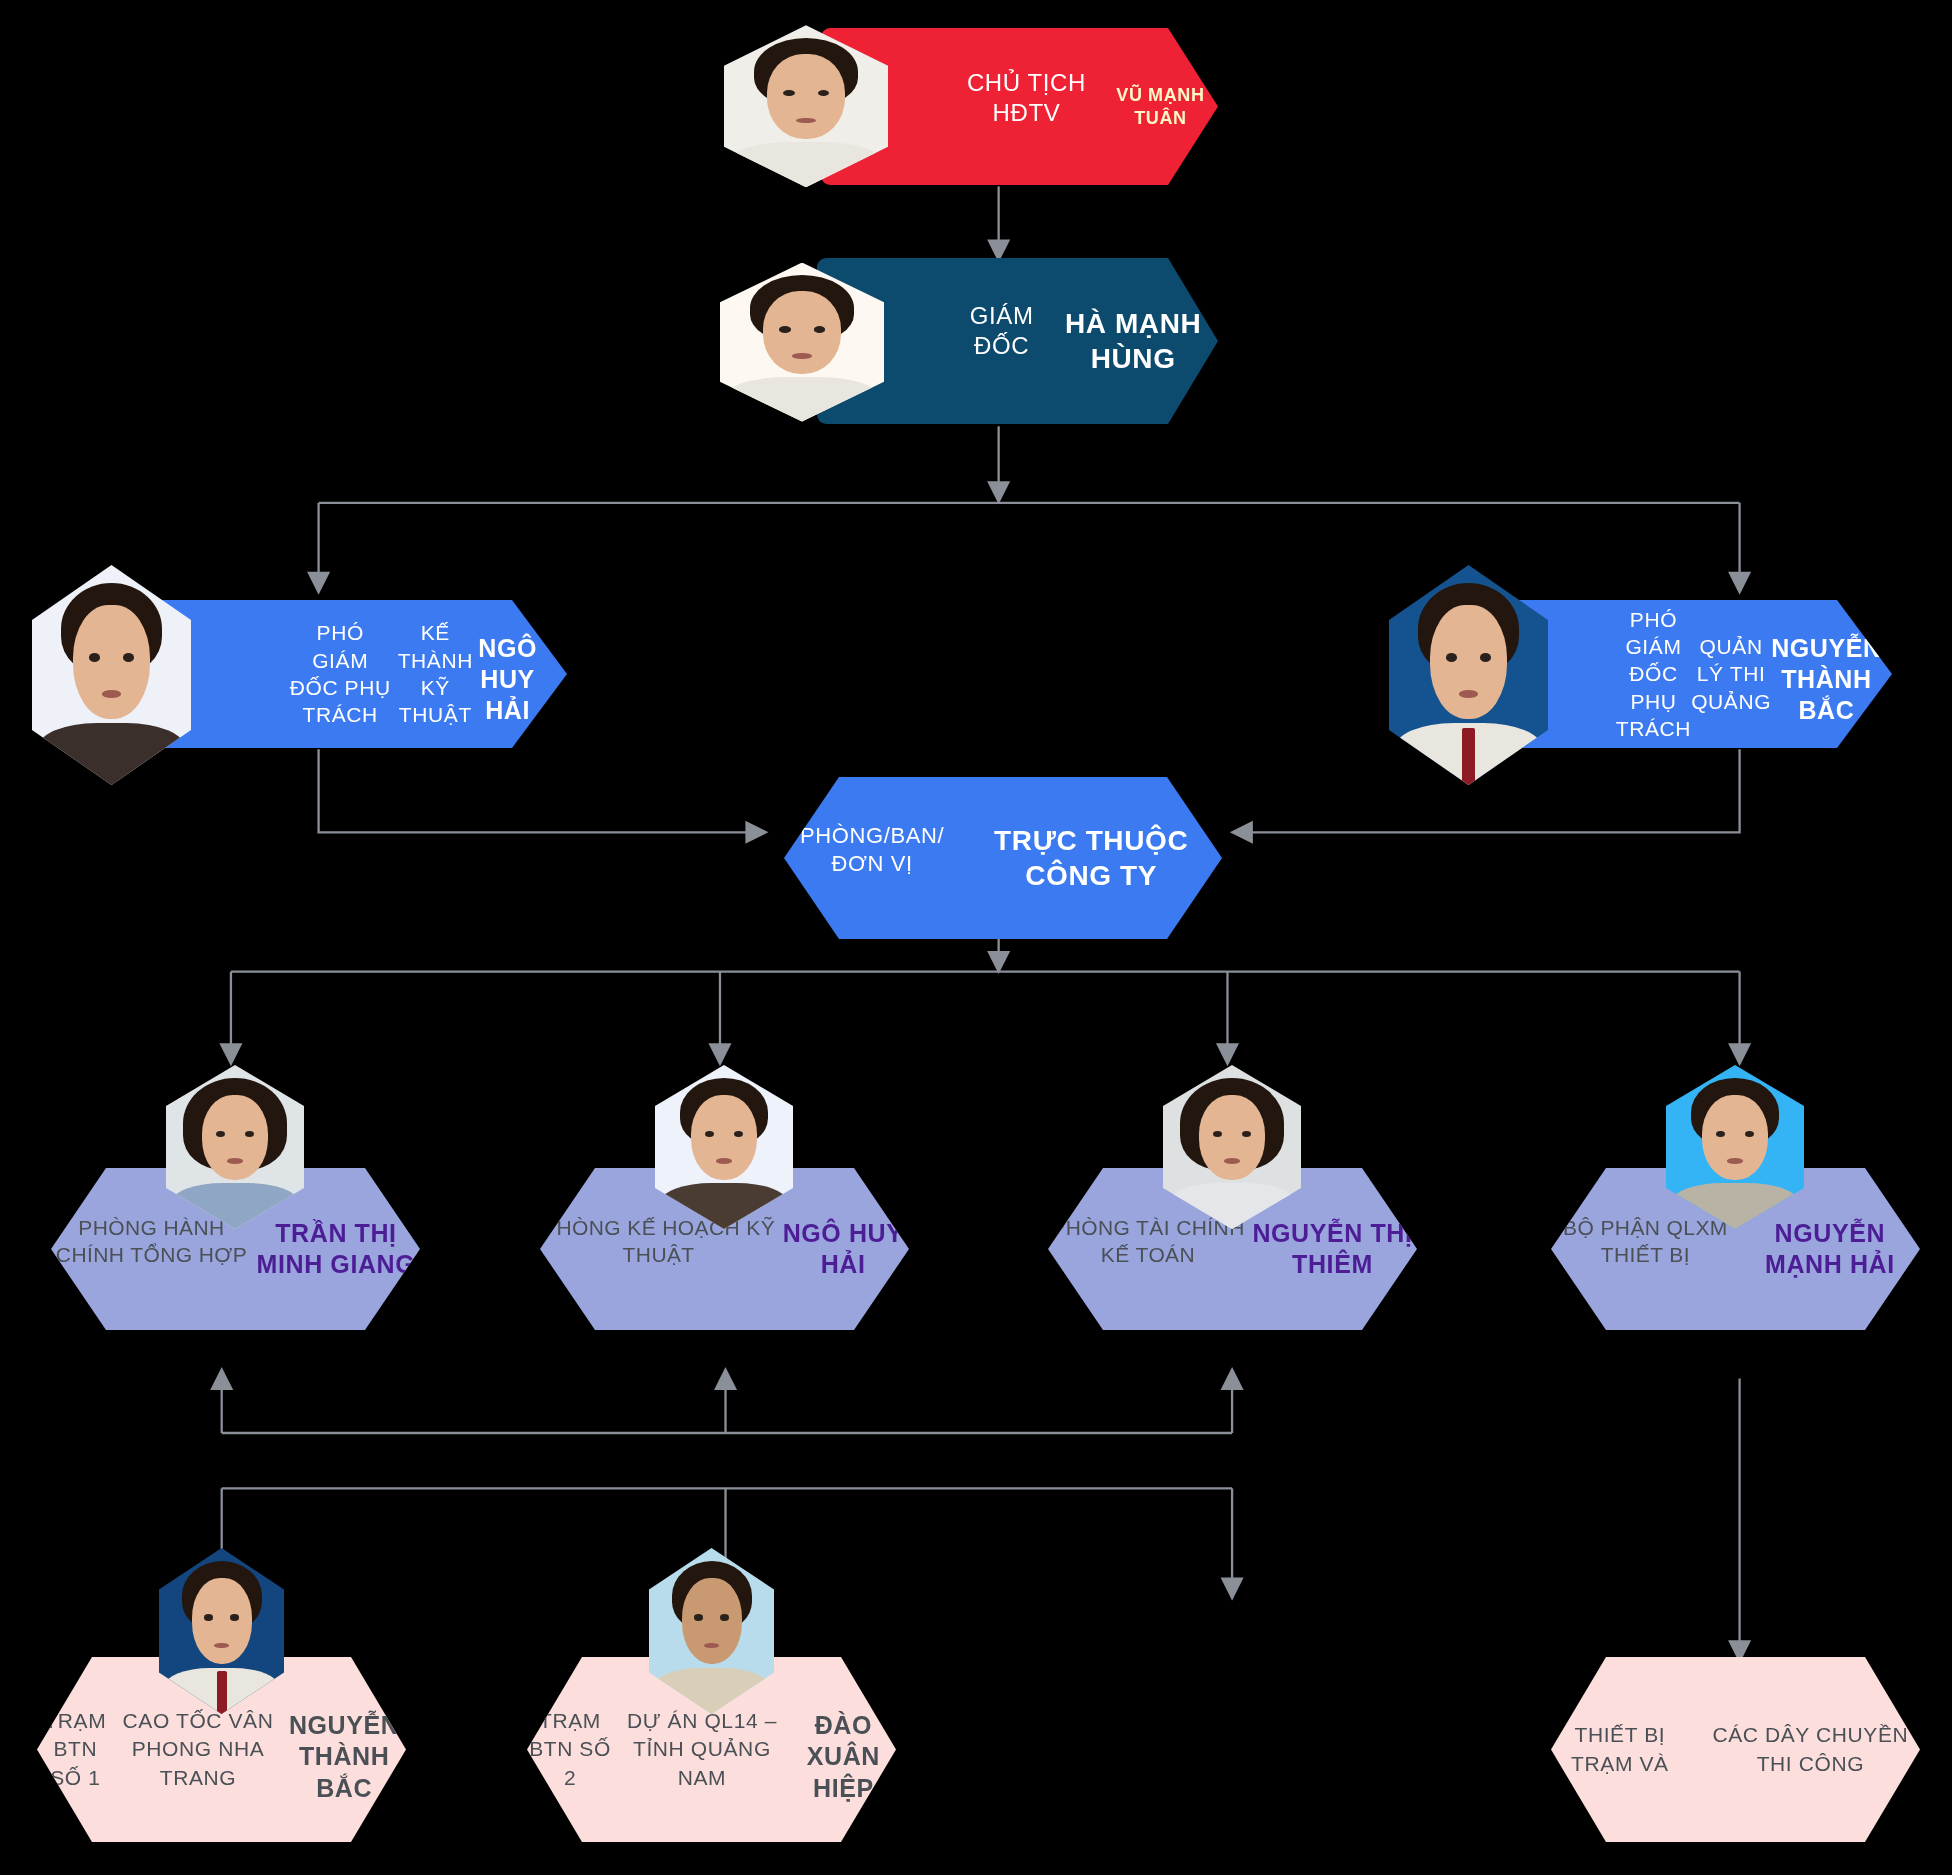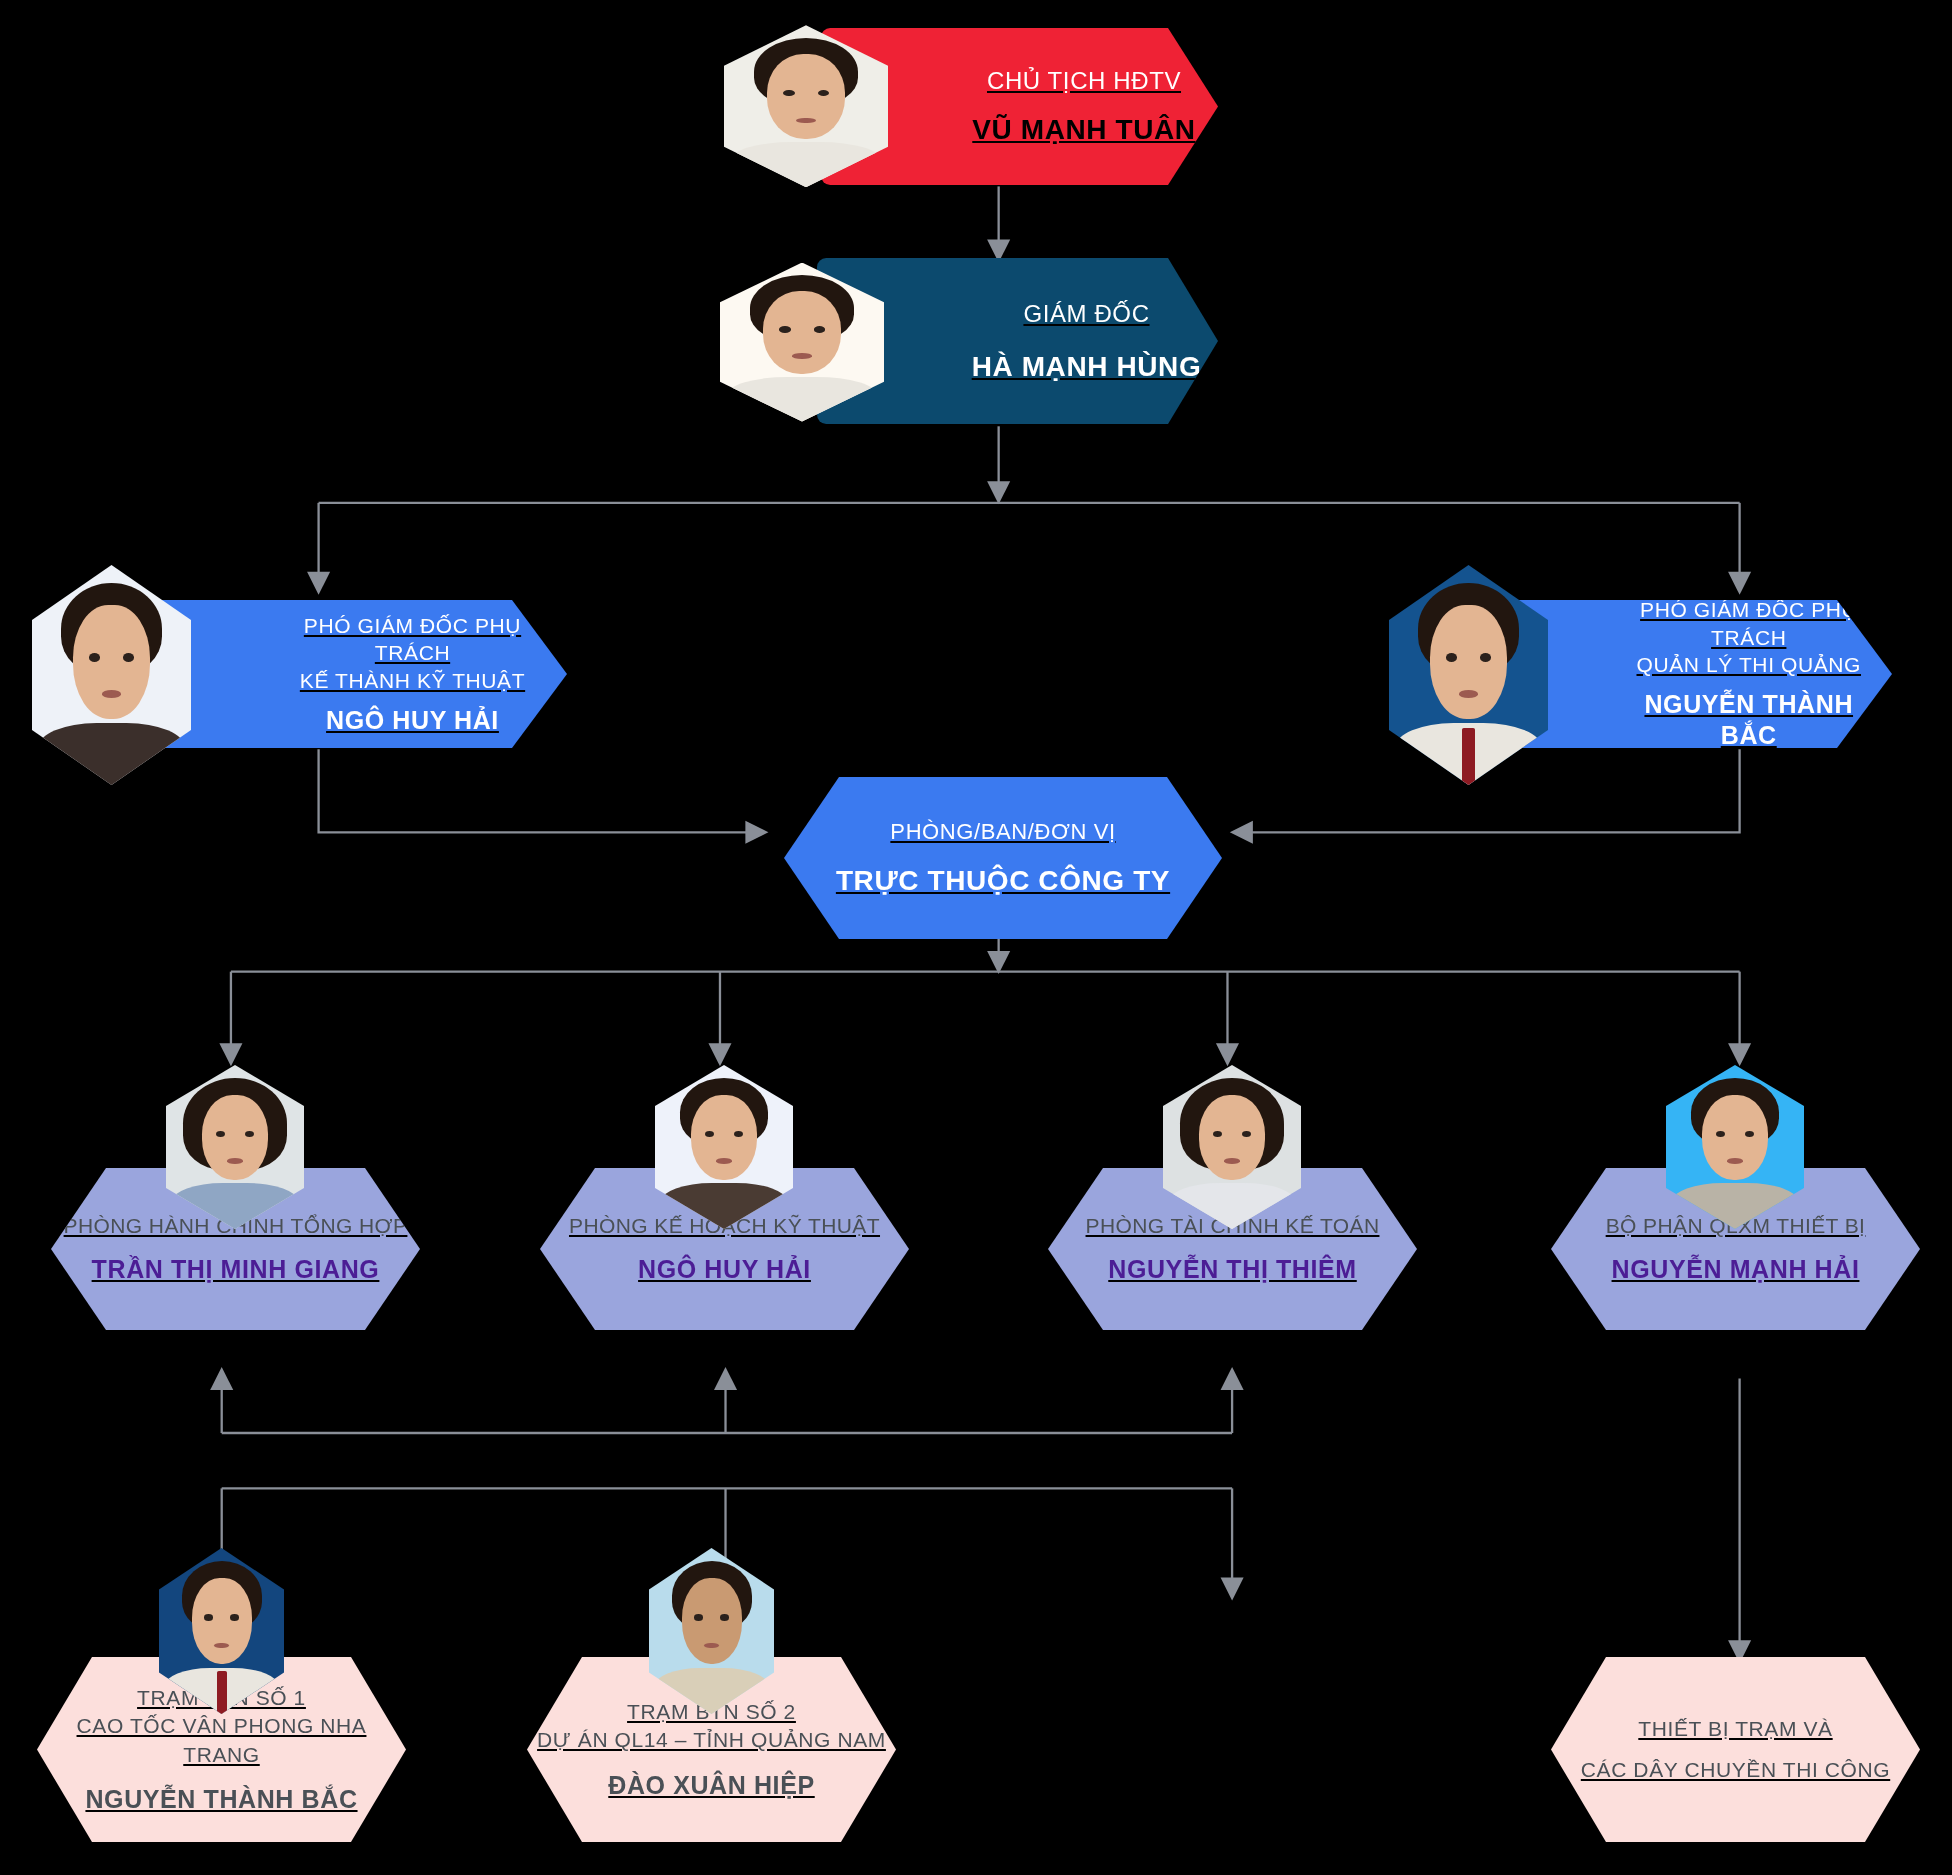--- a/index.html
+++ b/index.html
@@ -11,24 +11,23 @@
   }
   #stage{position:absolute;left:0;top:0;width:1953px;height:1875px;}
 
   
   svg.wires{position:absolute;left:0;top:0;width:1953px;height:1875px;pointer-events:none;}
 
   
   .node{position:absolute;display:flex;align-items:center;}
   .plate{
     position:relative;
-    display:flex;flex-direction:column;align-items:center;justify-content:center;
+    display:flex;align-items:center;justify-content:center;
     box-sizing:border-box;
     text-align:center;
-    text-decoration:underline;
   }
   .role{letter-spacing:0.6px;line-height:1.25;}
   .person{font-weight:bold;letter-spacing:0.6px;line-height:1.25;}
 
   
   .avatar{
     position:absolute;
     -webkit-clip-path:polygon(50% 0%,100% 25%,100% 75%,50% 100%,0% 75%,0% 25%);
     clip-path:polygon(50% 0%,100% 25%,100% 75%,50% 100%,0% 75%,0% 25%);
     overflow:hidden;
@@ -44,21 +43,21 @@
   }
   .plate-hexflat{
     -webkit-clip-path:polygon(55px 0,calc(100% - 55px) 0,100% 50%,calc(100% - 55px) 100%,55px 100%,0 50%);
     clip-path:polygon(55px 0,calc(100% - 55px) 0,100% 50%,calc(100% - 55px) 100%,55px 100%,0 50%);
   }
 
   
   #n-chairman{left:821px;top:28px;}
   #n-chairman .plate{width:397px;height:157px;background:#ef2235;padding-left:129px;}
   #n-chairman .role{font-size:24px;color:#ffffff;margin-bottom:16.6px;}
-  #n-chairman .person{font-size:28px;color:#000000;}
+  #n-chairman .person{font-size:18px;color:#fef9c3;}
   #n-chairman .avatar{left:-97px;top:-2.8px;width:164px;height:162px;background:#efeee8;}
 
   
   #n-director{left:817px;top:258px;}
   #n-director .plate{width:401px;height:166px;background:#0c4a6e;padding-left:138px;}
   #n-director .role{font-size:24px;color:#ffffff;margin-bottom:20px;}
   #n-director .person{font-size:28px;color:#ffffff;}
   #n-director .avatar{left:-97px;top:4.6px;width:164px;height:159px;background:#fdf9f2;}
 
   

